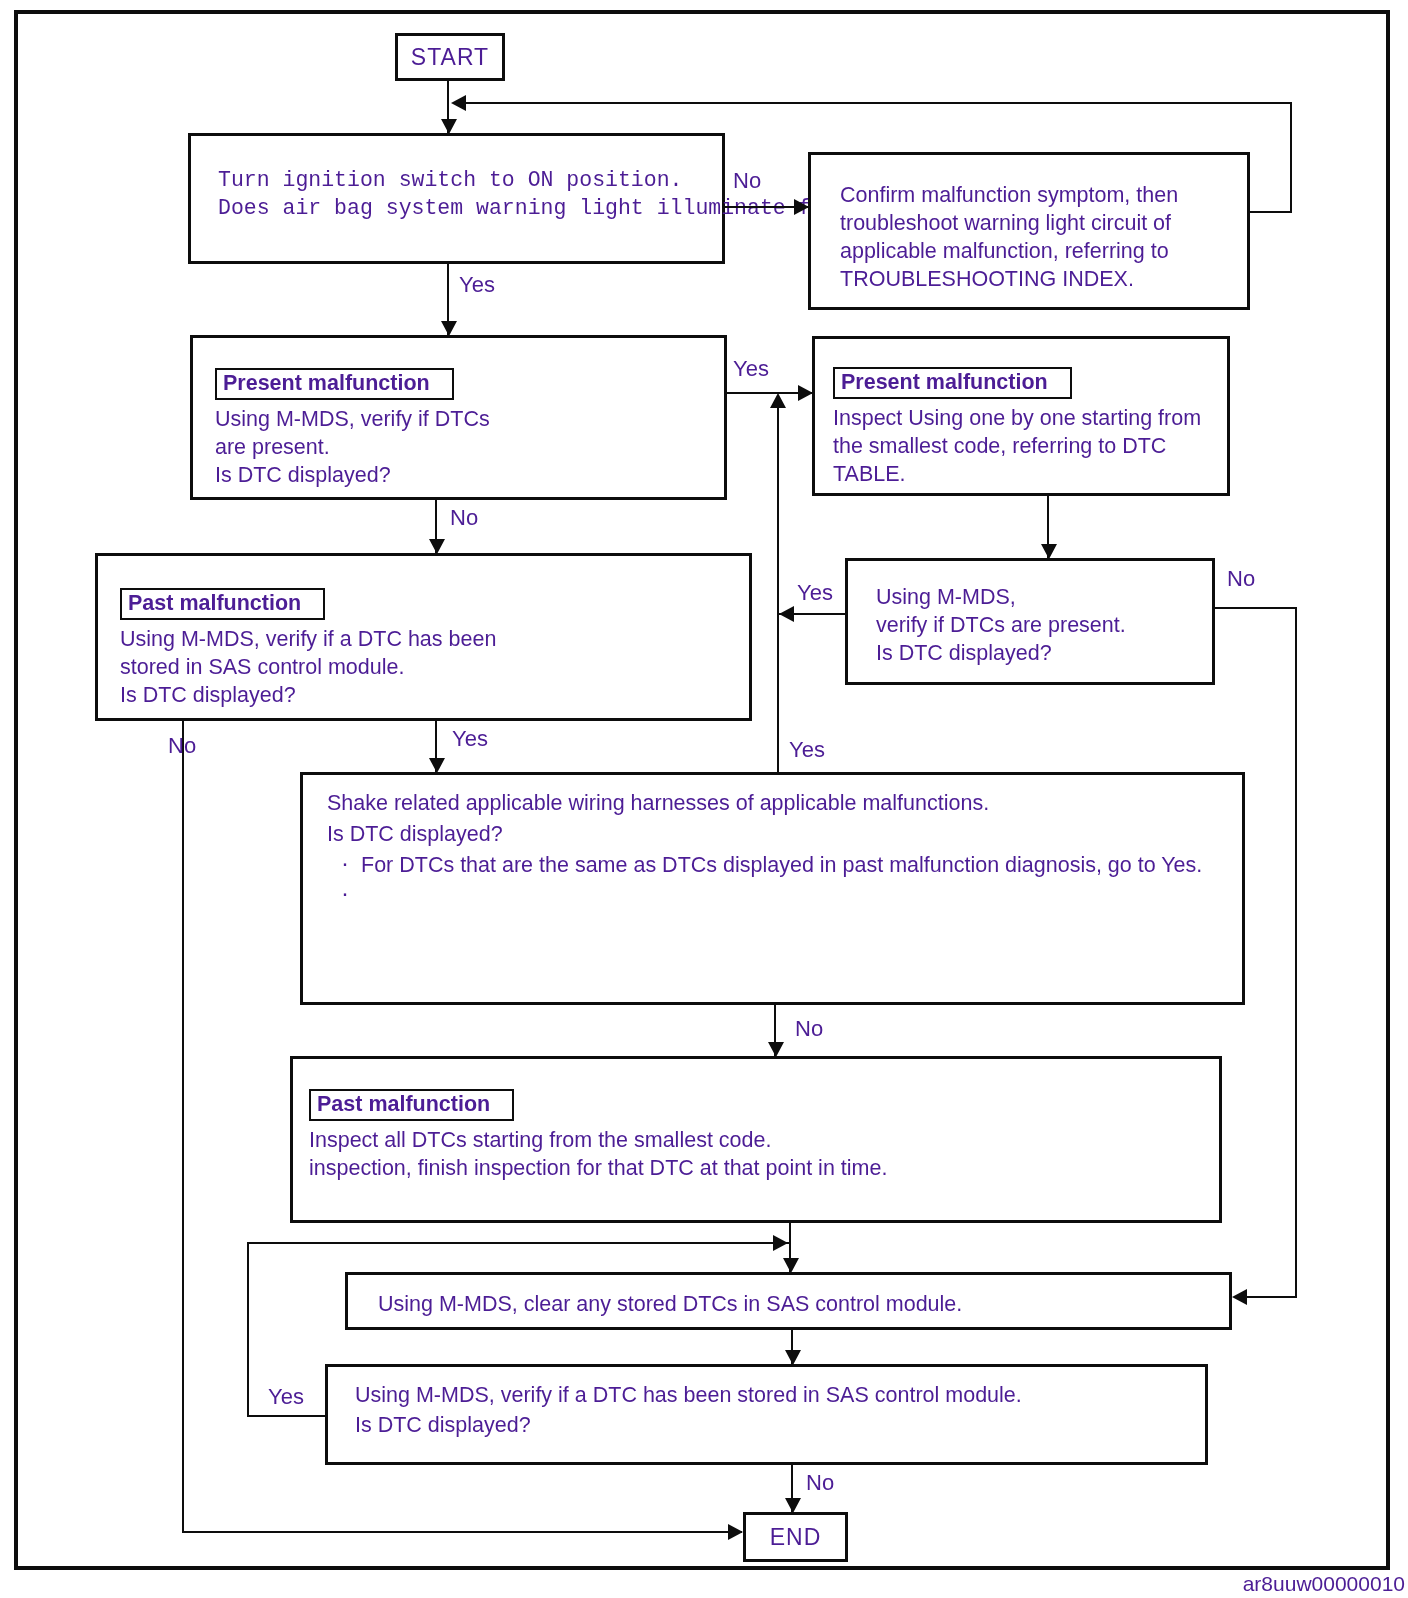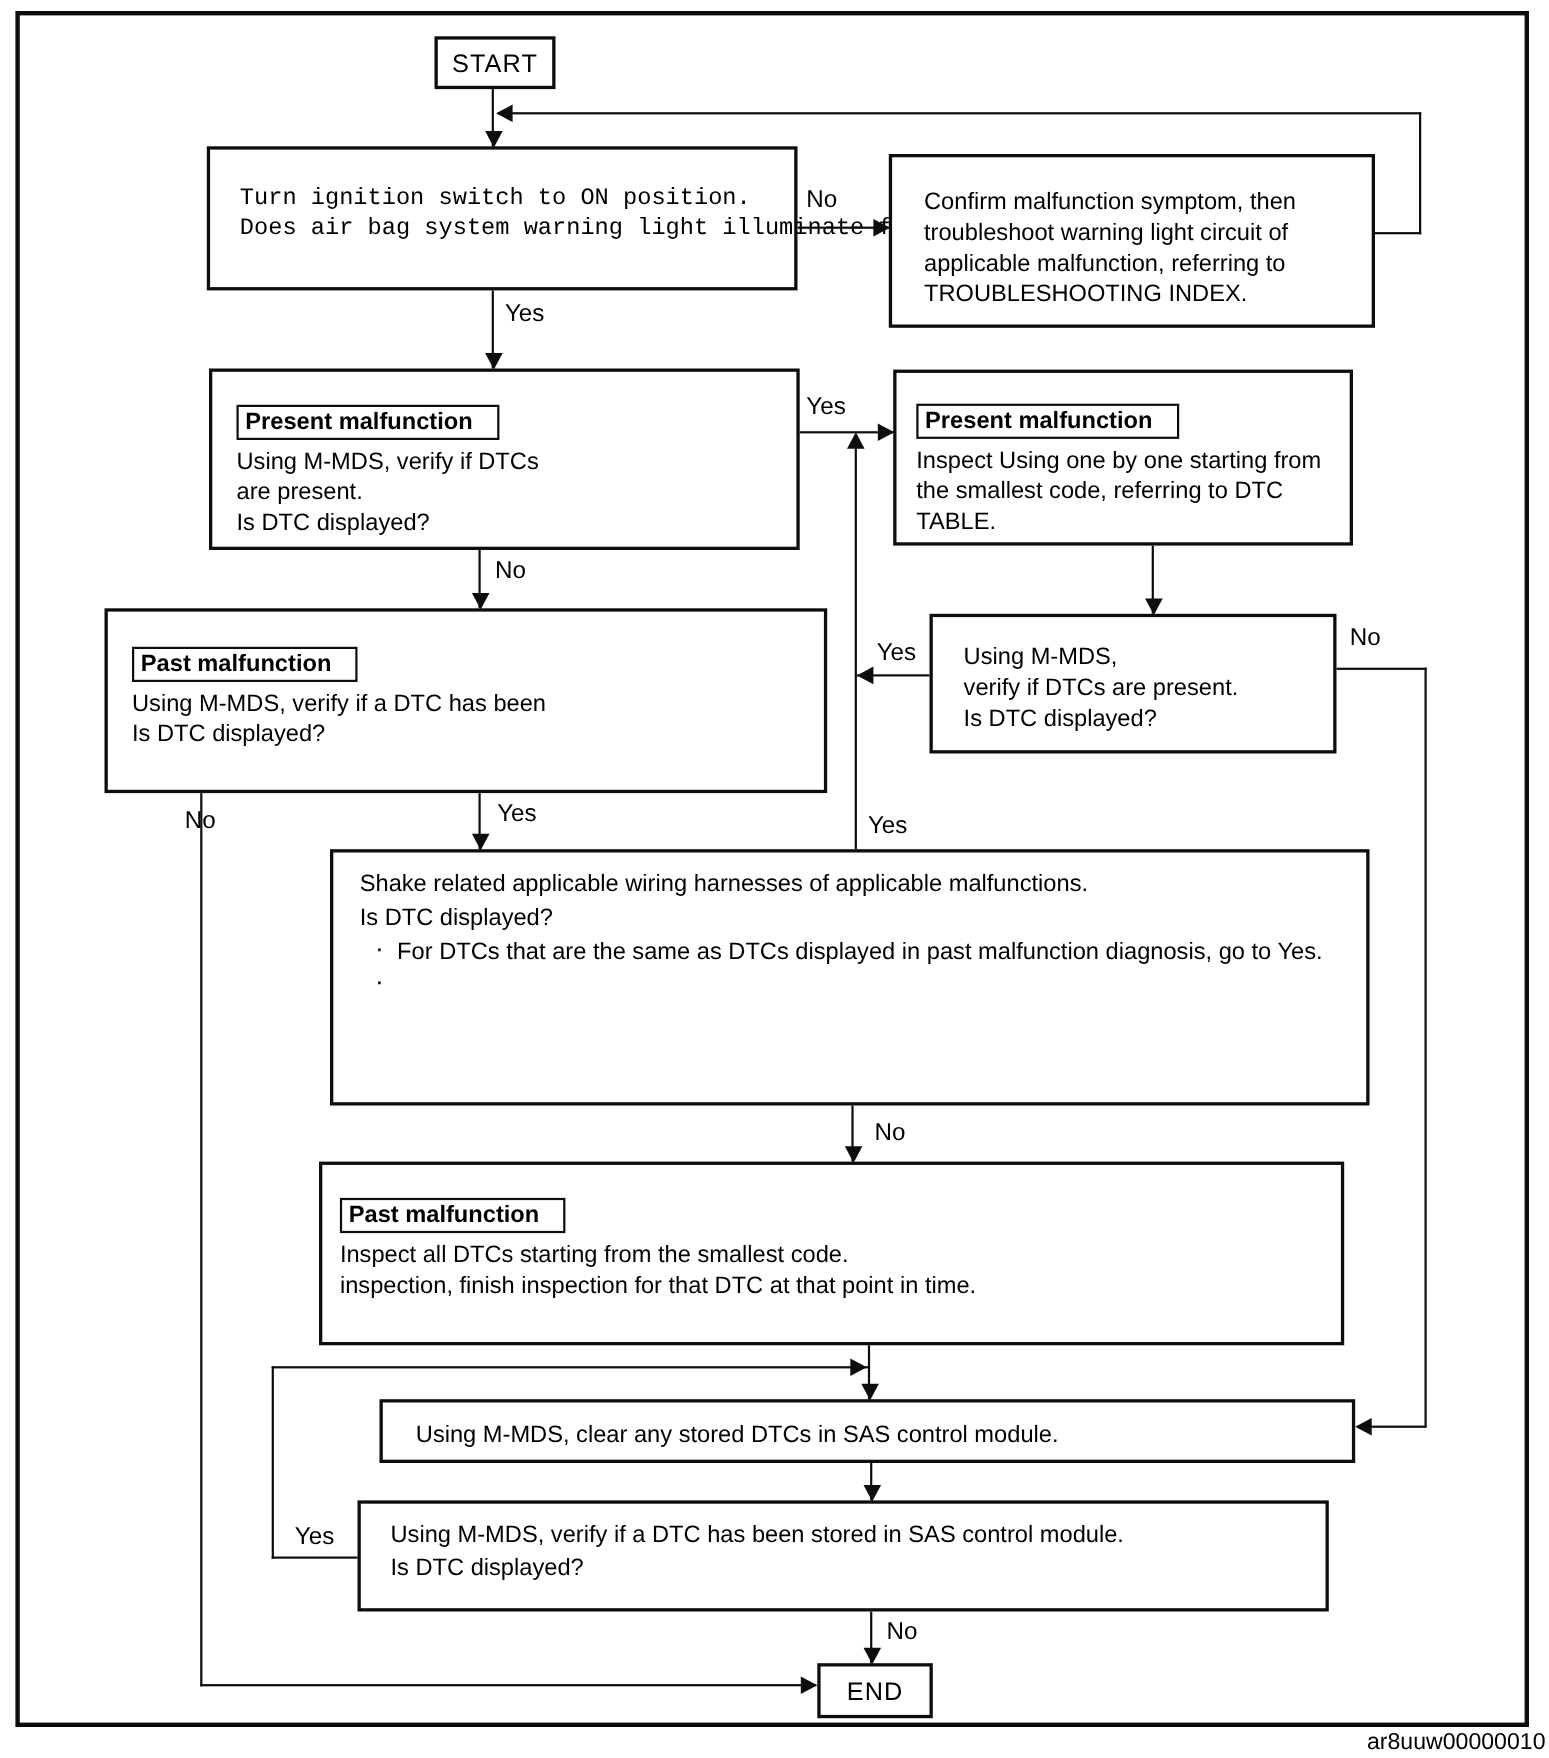--- a/index.html
+++ b/index.html
@@ -1,18 +1,18 @@
 <!DOCTYPE html>
 <html><head>
 <meta charset="utf-8">
 <style>
   html,body { margin:0; padding:0; background:#fff; }
   #stage {
     position:relative; width:1408px; height:1598px; background:#ffffff;
-    font-family:"Liberation Sans", sans-serif; color:#000000;
+    font-family:"Liberation Sans", sans-serif; color:#4c1d95;
     overflow:hidden;
   }
   .frame { position:absolute; border:4px solid #0d0d0d; background:transparent; }
   .node  { position:absolute; border:3px solid #0d0d0d; background:#fff; box-sizing:border-box; }
   .pad   { position:absolute; }
   .tline { font-size:21.5px; line-height:28px; white-space:nowrap; }
   .tline.lh31 { line-height:31px; }
   .b     { font-weight:bold; }
   .title-box {
     display:inline-block; border:2px solid #0d0d0d; font-weight:bold;
@@ -44,21 +44,21 @@
     <span>START</span>
   </div>
 
   <div class="node" style="left:188px; top:133px; width:537px; height:131px;">
     <div class="pad" style="left:27px; top:30px;font-family:Liberation Mono, monospace;">
       <div class="tline">Turn ignition switch to ON position.</div>
       <div class="tline">Does air bag system warning light illuminate for</div>
     </div>
   </div>
 
-  <div class="node" style="left:808px; top:140px; width:442px; height:158px;">
+  <div class="node" style="left:808px; top:152px; width:442px; height:158px;">
     <div class="pad" style="left:29px; top:26px;">
       <div class="tline">Confirm malfunction symptom, then</div>
       <div class="tline">troubleshoot warning light circuit of</div>
       <div class="tline">applicable malfunction, referring to</div>
       <div class="tline">TROUBLESHOOTING INDEX.</div>
     </div>
   </div>
 
   <div class="node" style="left:190px; top:335px; width:537px; height:165px;">
     <div class="pad" style="left:22px; top:30px;">
@@ -75,20 +75,21 @@
       <div class="tline">Inspect Using one by one starting from</div>
       <div class="tline">the smallest code, referring to DTC</div>
       <div class="tline">TABLE.</div>
     </div>
   </div>
 
   <div class="node" style="left:95px; top:553px; width:657px; height:168px;">
     <div class="pad" style="left:22px; top:32px;">
       <div><span class="title-box">Past malfunction</span></div>
       <div class="tline">Using M-MDS, verify if a DTC has been</div>
+      <div class="tline">stored in SAS control module.</div>
       <div class="tline">Is DTC displayed?</div>
     </div>
   </div>
 
   <div class="node" style="left:845px; top:558px; width:370px; height:127px;">
     <div class="pad" style="left:28px; top:22px;">
       <div class="tline">Using M-MDS,</div>
       <div class="tline">verify if DTCs are present.</div>
       <div class="tline">Is DTC displayed?</div>
     </div>

